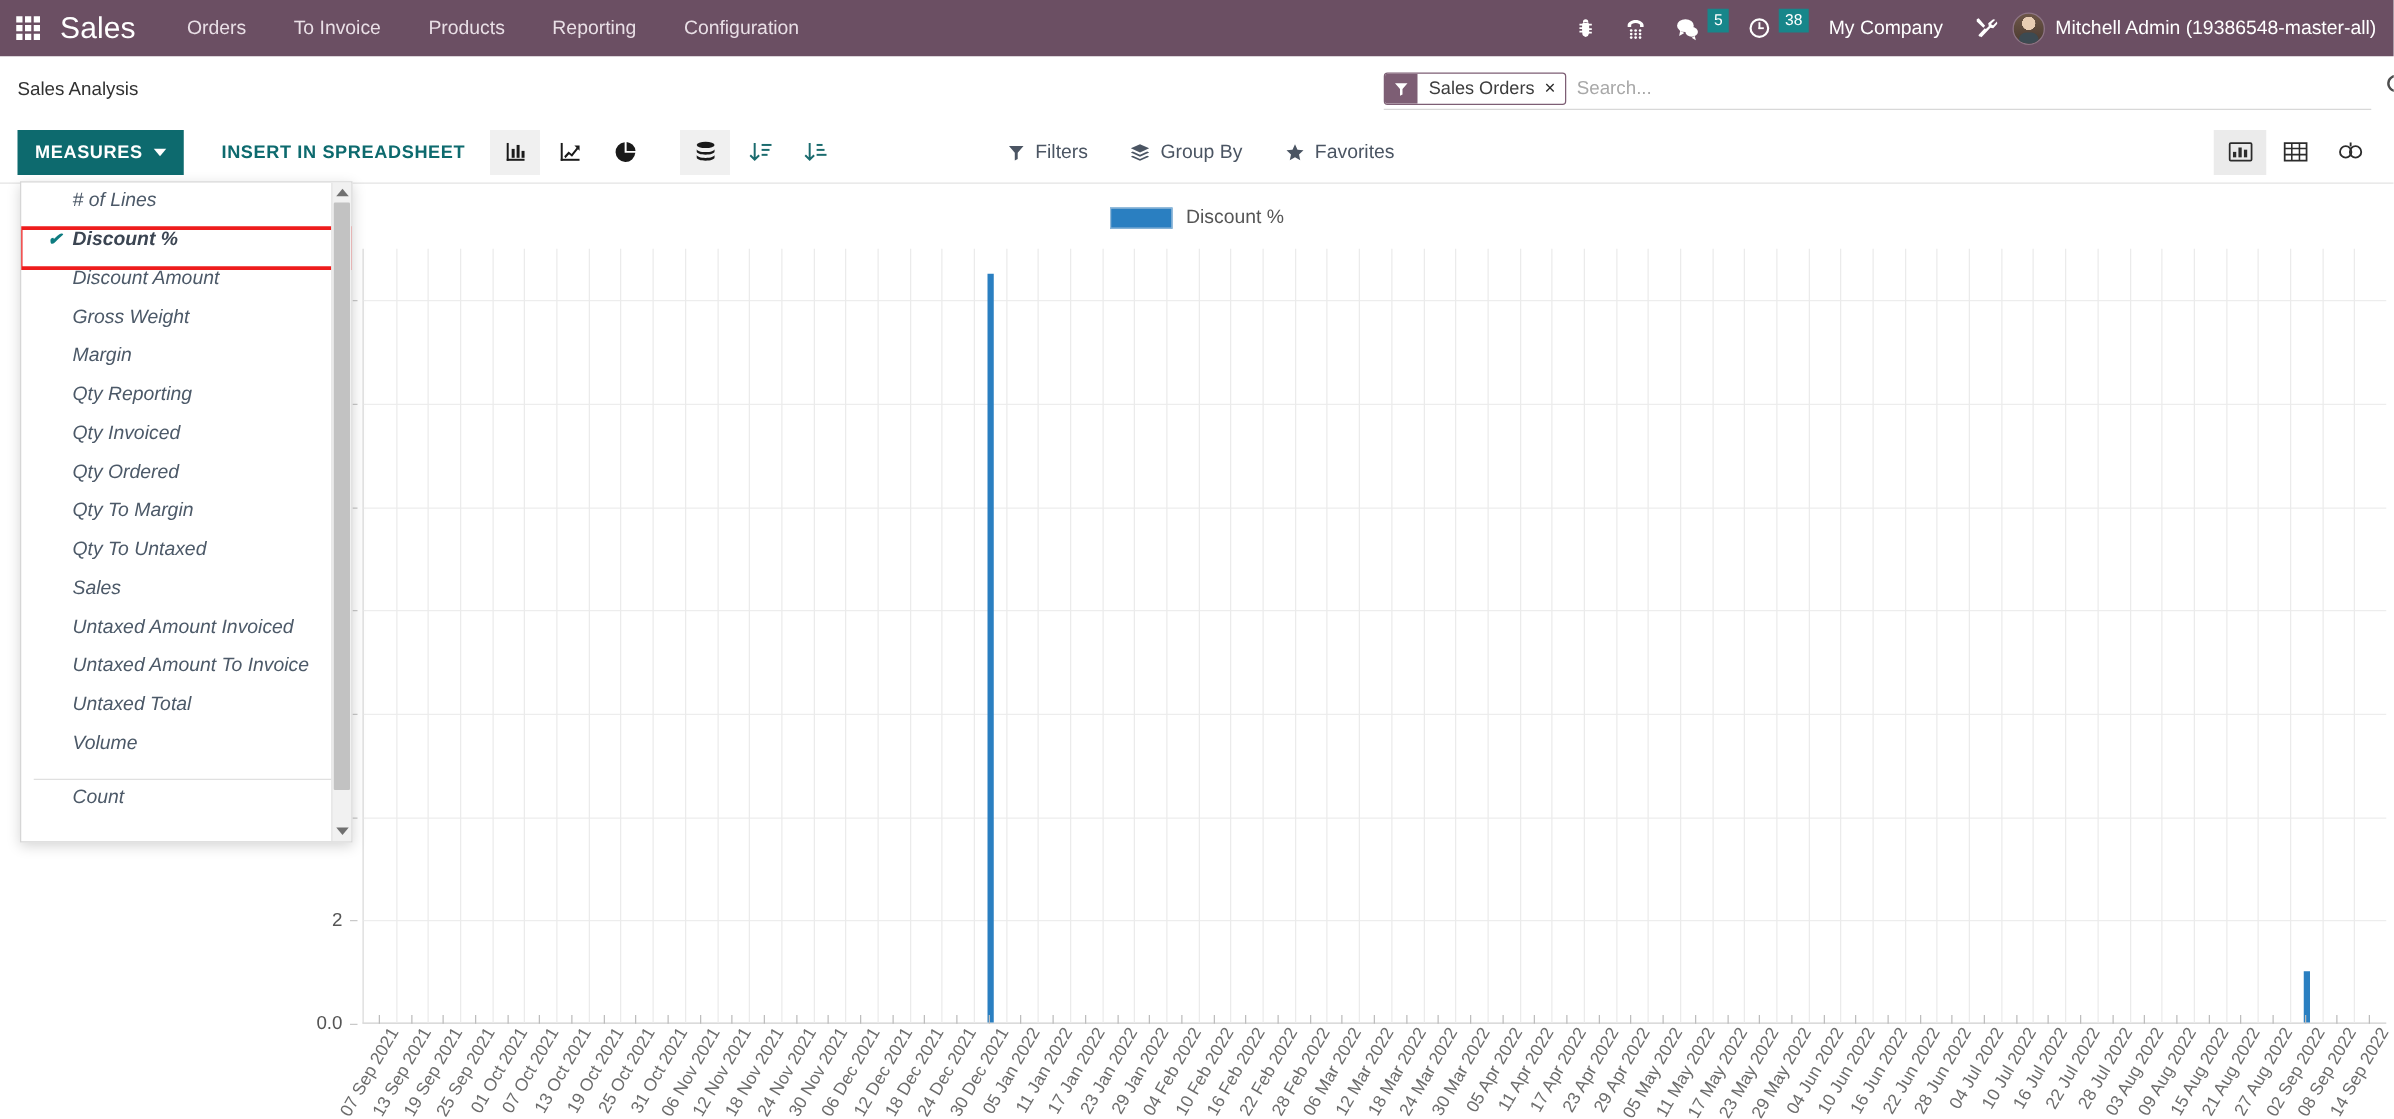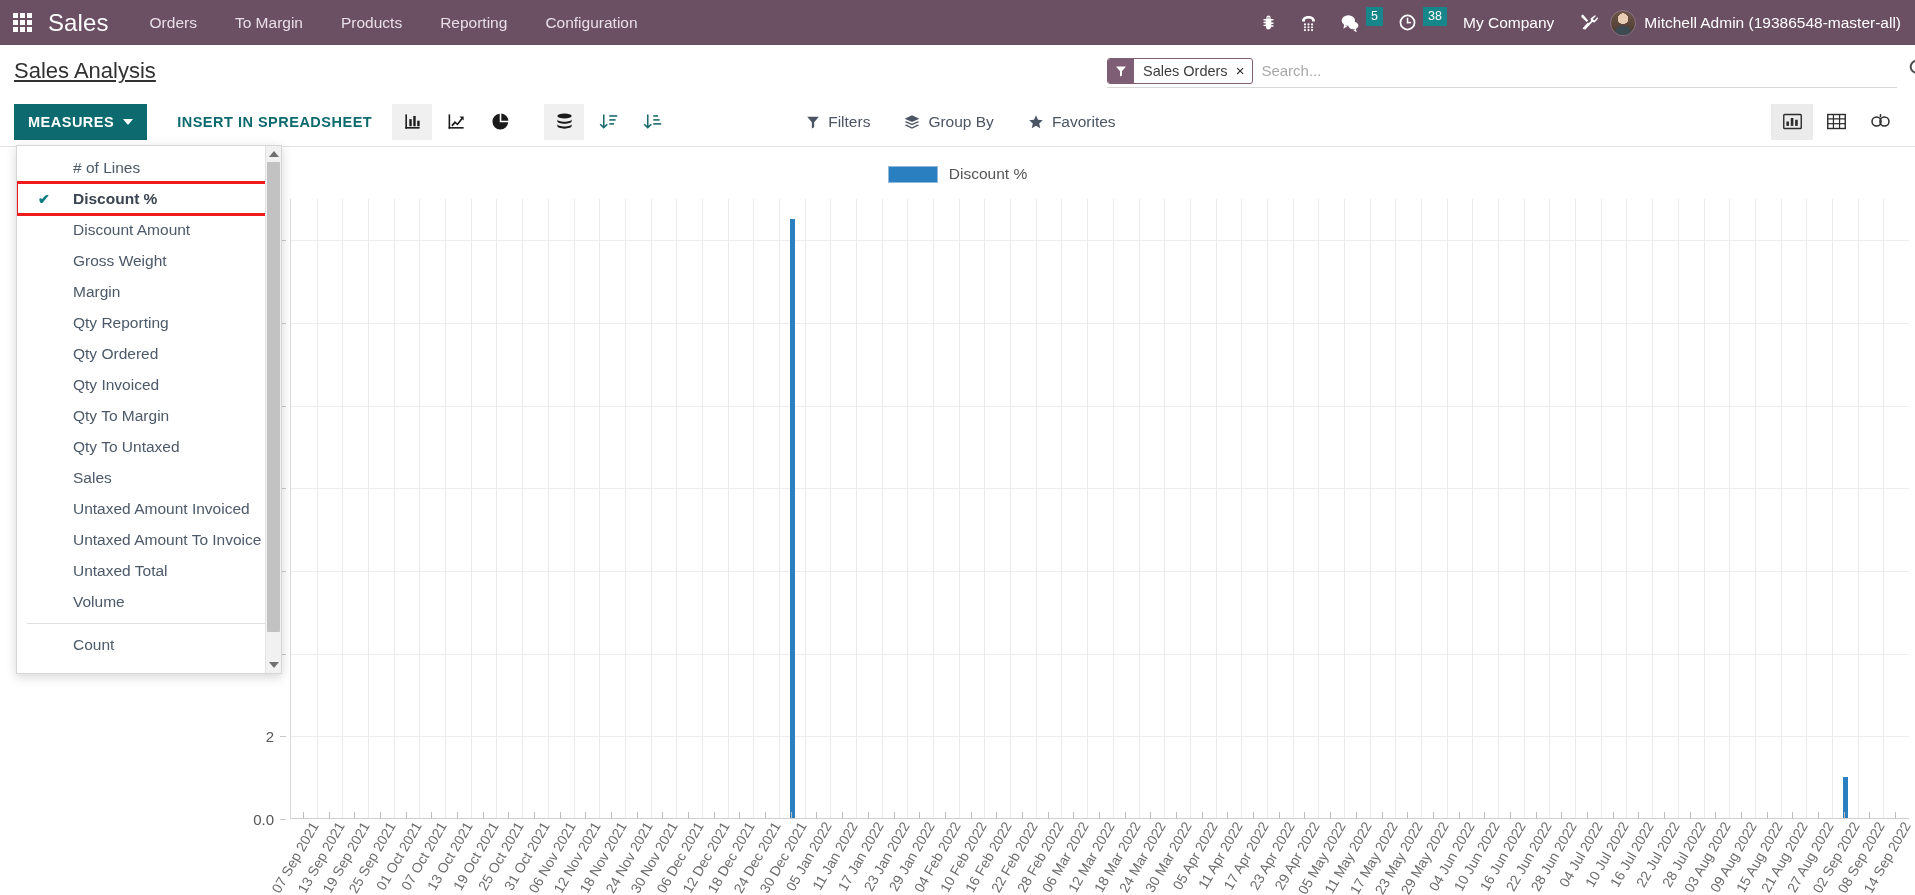--- a/index.html
+++ b/index.html
@@ -56,21 +56,21 @@
   }
   .avatar::after {
     content: ""; position: absolute; left: 4px; right: 4px; bottom: 0;
     height: 9px; background: #3c4a52; border-radius: 6px 6px 0 0;
   }
   .username { font-size: 15.5px; color: #fff; white-space: nowrap; cursor: pointer; }
 
   
   .cp { background: #fff; border-bottom: 1px solid #e4e4e4; position: relative; z-index: 30; }
   .cp-top { display: flex; align-items: center; height: 52px; padding: 0 0 0 14px; }
-  .page-title { font-size: 22px; color: #313131; font-weight: 400; text-decoration: underline; }
+  .page-title { font-size: 15px; color: #313131; font-weight: 400; }
   .searchwrap {
     margin-left: auto; width: 790px; display: flex; align-items: center;
     border-bottom: 1px solid #d8d8d8; height: 34px; margin-right: 18px;
     position: relative;
   }
   .facet {
     display: flex; align-items: stretch; height: 26px; border: 1px solid #7d5e74;
     border-radius: 3px; overflow: hidden; background: #fff; flex: none;
   }
   .facet-ico {
@@ -137,23 +137,24 @@
   .dropdown {
     position: absolute; top: 145px; left: 16px; width: 266px; height: 529px;
     background: #fff; border: 1px solid #d6d6d6;
     box-shadow: 0 3px 10px rgba(0,0,0,.17); z-index: 60;
     display: flex; flex-direction: column;
   }
   .dd-scrollarea {
     flex: 1; overflow: hidden; position: relative; padding-top: 6px;
   }
   .dd-item {
-    height: 31px; display: flex; align-items: center; font-size: 15.5px;
-    color: #4c5968; padding-left: 56px; cursor: pointer; position: relative;
+    height: 31px; display: flex; align-items: flex-start; font-size: 15.5px;
+    color: #4c5968; padding-left: 41px; cursor: pointer; position: relative;
     white-space: nowrap;
+    font-style: italic;
   }
   .dd-item.checked { color: #3b4552; font-weight: 700; }
   .dd-check {
     position: absolute; left: 21px; color: #0d7c80; font-size: 14px;
     font-weight: 700;
   }
   .dd-highlight {
     outline: 3px solid #ee1c1c; outline-offset: -1px; background: #fff;
   }
   .dd-divider { border-top: 1px solid #e0e0e0; margin: 6px 10px 5px 10px; }
@@ -230,21 +231,21 @@
         <i></i>
         <i></i>
         <i></i>
         <i></i>
         <i></i>
         <i></i>
       </div>
   </div>
   <div class="brand">Sales</div>
   <div class="nav-item">Orders</div>
-  <div class="nav-item">To Margin</div>
+  <div class="nav-item">To Invoice</div>
   <div class="nav-item">Products</div>
   <div class="nav-item">Reporting</div>
   <div class="nav-item">Configuration</div>
 
   <div class="nav-right">
     <div class="sysicon">
       <svg width="17" height="17" viewBox="0 0 24 24">
           <path d="M12 2a3 3 0 0 1 3 3v1h-6V5a3 3 0 0 1 3-3zm-7 7h3v2H5v2h3v2H5v2h3.2A4.8 4.8 0 0 0 12 22a4.8 4.8 0 0 0 3.8-4H19v-2h-3v-2h3v-2h-3V9h3V7h-3.1A4 4 0 0 0 12 5a4 4 0 0 0-3.9 2H5v2z"></path>
         </svg>
     </div>
@@ -673,24 +674,24 @@
       <div class="dd-item">
         <span>Gross Weight</span>
       </div>
       <div class="dd-item">
         <span>Margin</span>
       </div>
       <div class="dd-item">
         <span>Qty Reporting</span>
       </div>
       <div class="dd-item">
+        <span>Qty Invoiced</span>
+      </div>
+      <div class="dd-item">
         <span>Qty Ordered</span>
-      </div>
-      <div class="dd-item">
-        <span>Qty Invoiced</span>
       </div>
       <div class="dd-item">
         <span>Qty To Margin</span>
       </div>
       <div class="dd-item">
         <span>Qty To Untaxed</span>
       </div>
       <div class="dd-item">
         <span>Sales</span>
       </div>

